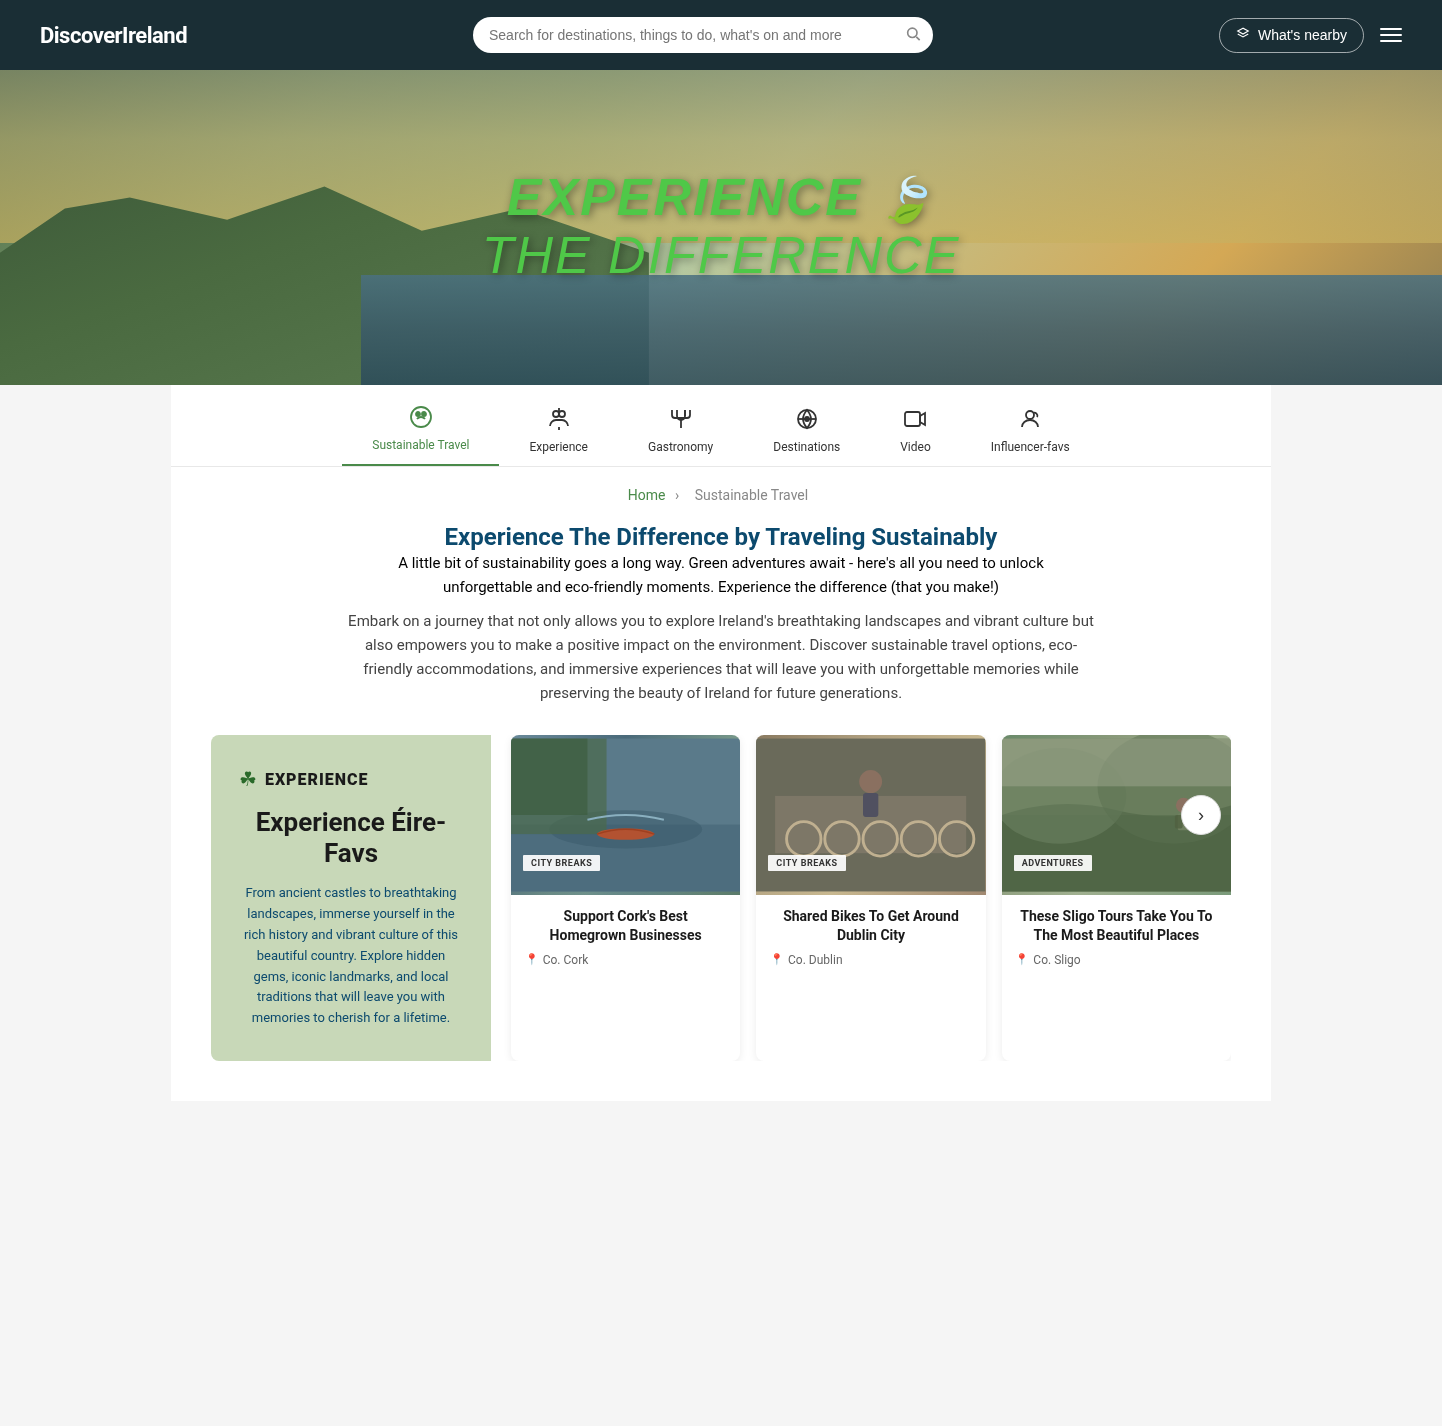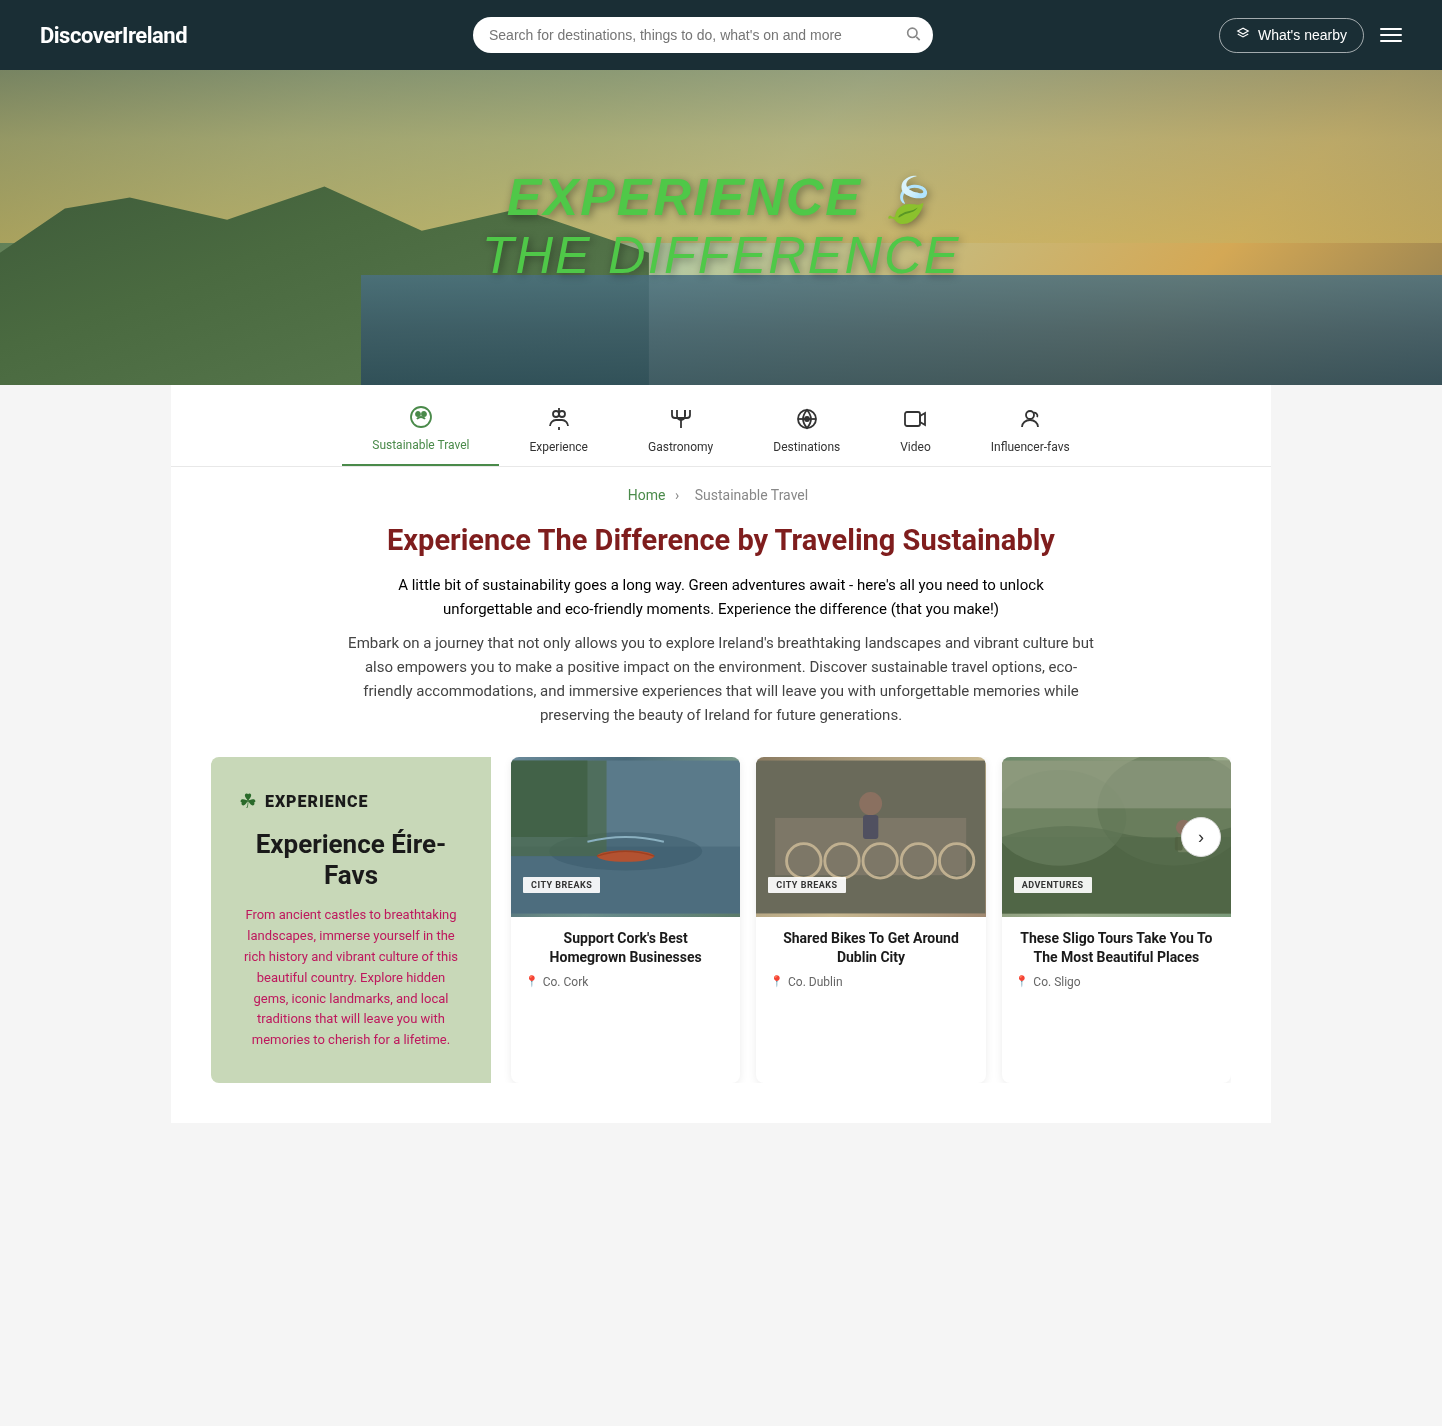--- a/index.html
+++ b/index.html
@@ -172,24 +172,23 @@
     }
     .breadcrumb span { color: #888; margin: 0 6px; }
 
     
     .main-content {
       background: white;
       padding: 10px 40px 40px;
       text-align: center;
     }
     .page-title {
-      font-size: 29px;
+      font-size: 24px;
       font-weight: 700;
-      color: #7f1d1d;
-      margin-bottom: 16px;
+      color: #0c4a6e;
     }
     .page-description {
       font-size: 15px;
       color: #000000;
       max-width: 680px;
       margin: 0 auto 8px;
       line-height: 1.6;
     }
     .page-description-2 {
       font-size: 15px;
@@ -232,21 +231,21 @@
     }
     .experience-heading {
       font-size: 26px;
       font-weight: 700;
       color: #1a1a1a;
       margin-bottom: 14px;
       line-height: 1.2;
     }
     .experience-body {
       font-size: 13px;
-      color: #be185d;
+      color: #0c4a6e;
       line-height: 1.6;
     }
     .cards-area {
       flex: 1;
       display: flex;
       gap: 16px;
       padding: 0 0 0 20px;
       overflow: hidden;
     }
     .card {

